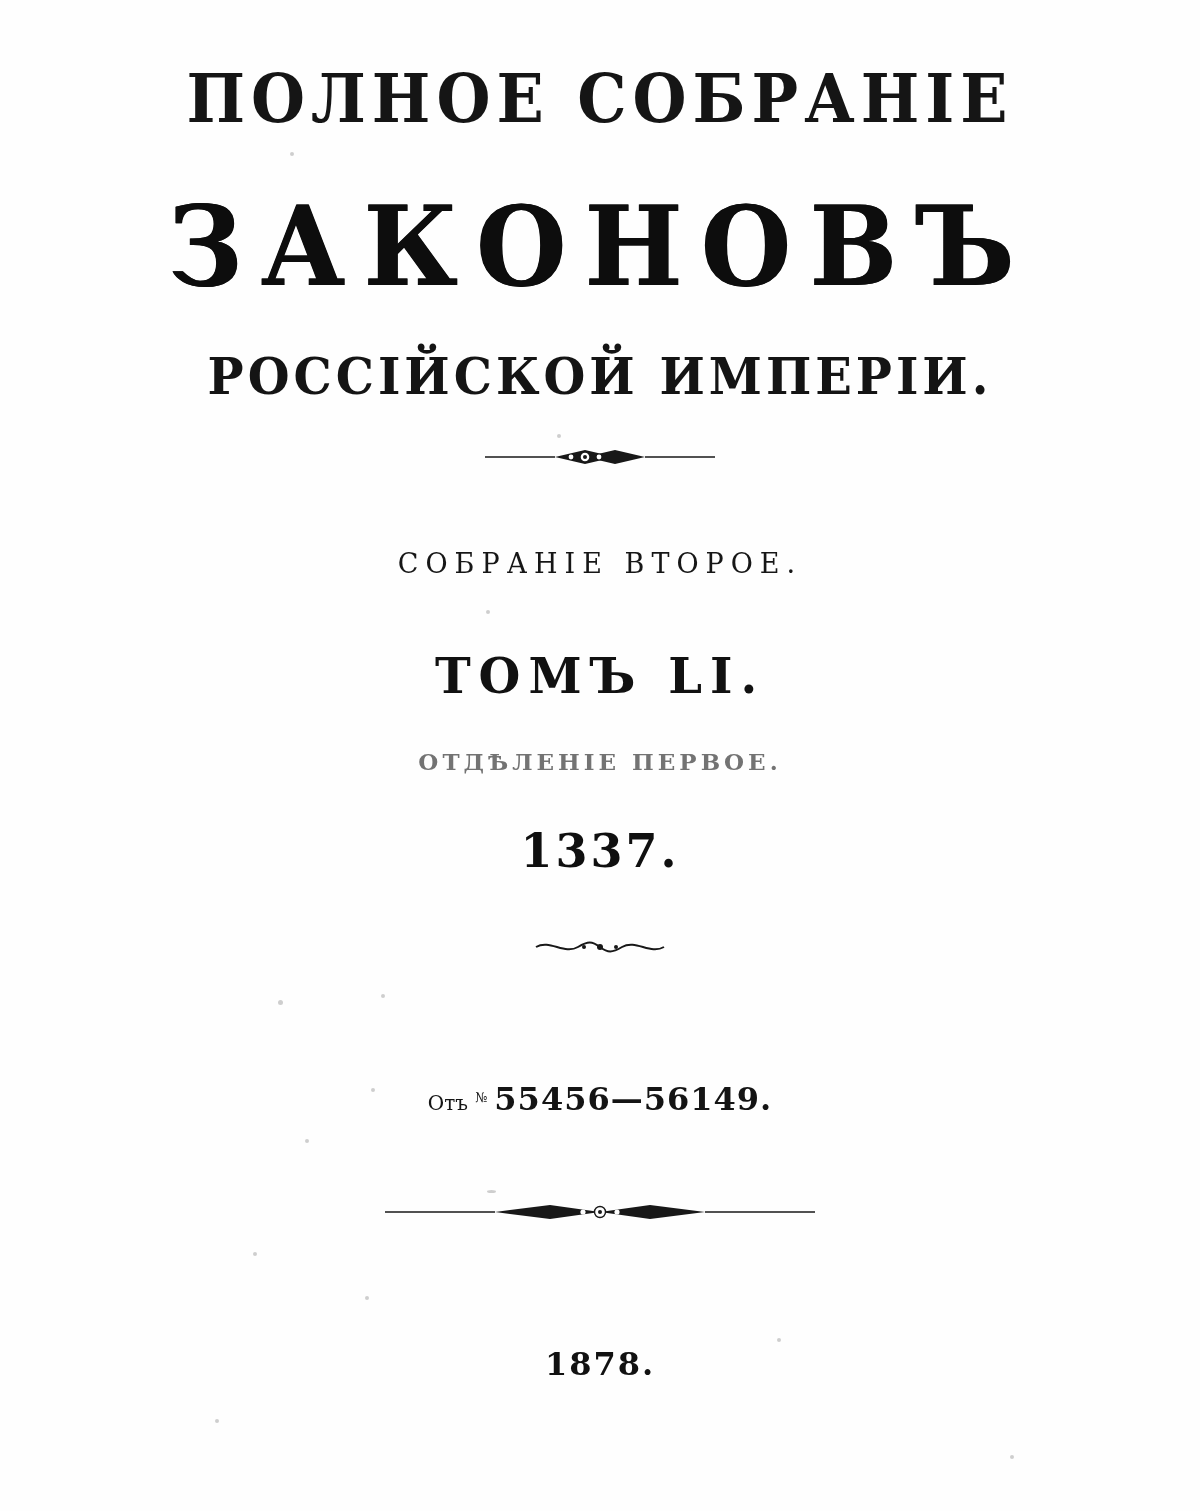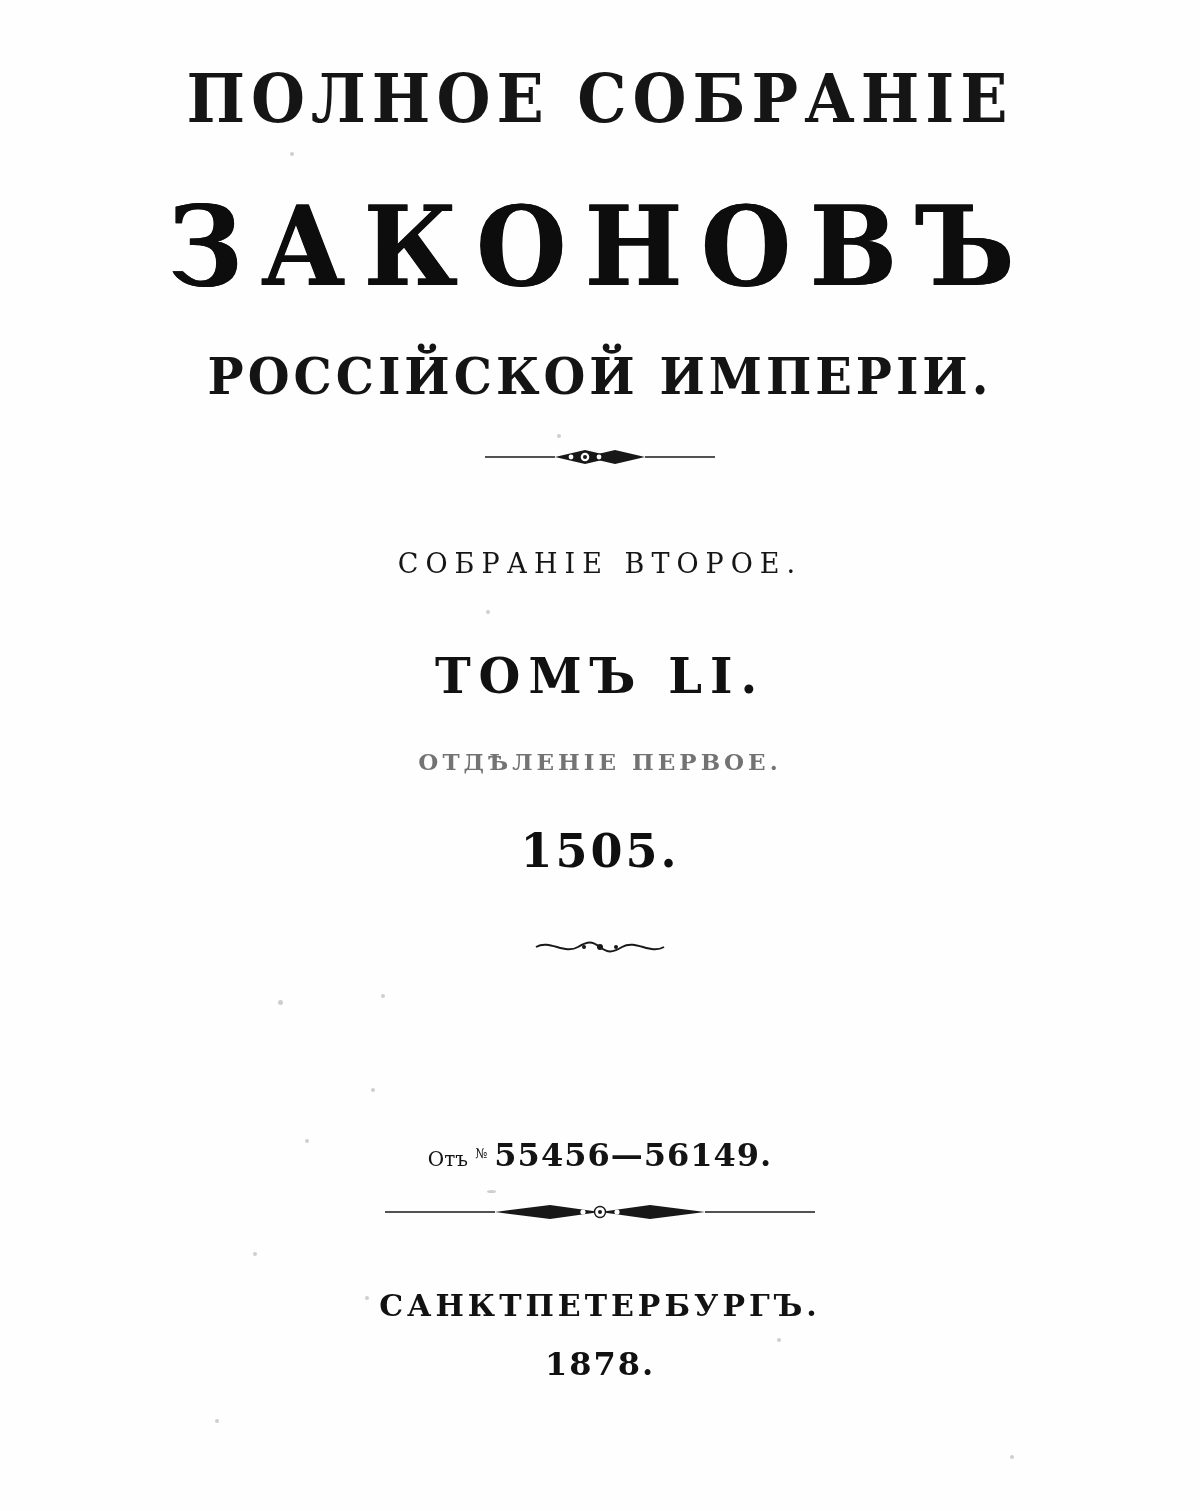--- a/index.html
+++ b/index.html
@@ -116,21 +116,21 @@
   .year-main {
     top: 824px;
     font-size: 46px;
     letter-spacing: 3px;
     font-weight: bold;
     font-family: "DejaVu Serif", serif;
     color: #0f0f0f;
   }
 
   .range {
-    top: 1136px;
+    top: 1080px;
     font-size: 22px;
     font-family: "DejaVu Serif", serif;
     color: #141414;
   }
   .range .small {
     font-size: 20px;
     letter-spacing: 0px;
     font-weight: normal;
   }
   .range .sup {
@@ -193,21 +193,21 @@
       <circle cx="100" cy="13" r="5" fill="#fefefe" stroke="#181818" stroke-width="1.4"></circle>
       <circle cx="100" cy="13" r="2" fill="#181818"></circle>
       <circle cx="86" cy="13" r="2.4" fill="#fefefe"></circle>
       <circle cx="114" cy="13" r="2.4" fill="#fefefe"></circle>
     </svg>
   </div>
 
   <div class="line collection">СОБРАНІЕ ВТОРОЕ.</div>
   <div class="line volume">ТОМЪ LI.</div>
   <div class="line section">ОТДѢЛЕНІЕ ПЕРВОЕ.</div>
-  <div class="line year-main">1505.</div>
+  <div class="line year-main">1337.</div>
 
   <div class="orn-wrap ornament-2">
     <svg width="140" height="22" viewBox="0 0 140 22">
       <path d="M6 11 C20 3, 34 19, 48 11 C58 5, 62 5, 70 11 C78 17, 82 17, 92 11 C106 3, 120 19, 134 11" fill="none" stroke="#181818" stroke-width="2"></path>
       <circle cx="70" cy="11" r="3" fill="#181818"></circle>
       <circle cx="54" cy="11" r="2" fill="#181818"></circle>
       <circle cx="86" cy="11" r="2" fill="#181818"></circle>
     </svg>
   </div>
 
@@ -223,16 +223,15 @@
       <line x1="320" y1="13" x2="430" y2="13" stroke="#181818" stroke-width="1.5"></line>
       <path d="M110 13 L165 6 L215 13 L165 20 Z" fill="#181818"></path>
       <path d="M320 13 L265 6 L215 13 L265 20 Z" fill="#181818"></path>
       <circle cx="215" cy="13" r="5.5" fill="#fefefe" stroke="#181818" stroke-width="1.4"></circle>
       <circle cx="215" cy="13" r="2" fill="#181818"></circle>
       <circle cx="198" cy="13" r="2.6" fill="#fefefe"></circle>
       <circle cx="232" cy="13" r="2.6" fill="#fefefe"></circle>
     </svg>
   </div>
 
-  <div class="line city">САНКТПЕТЕРБУРГЪ.</div>
   <div class="line year-pub">1878.</div>
 
 </div>
 
 </body></html>

